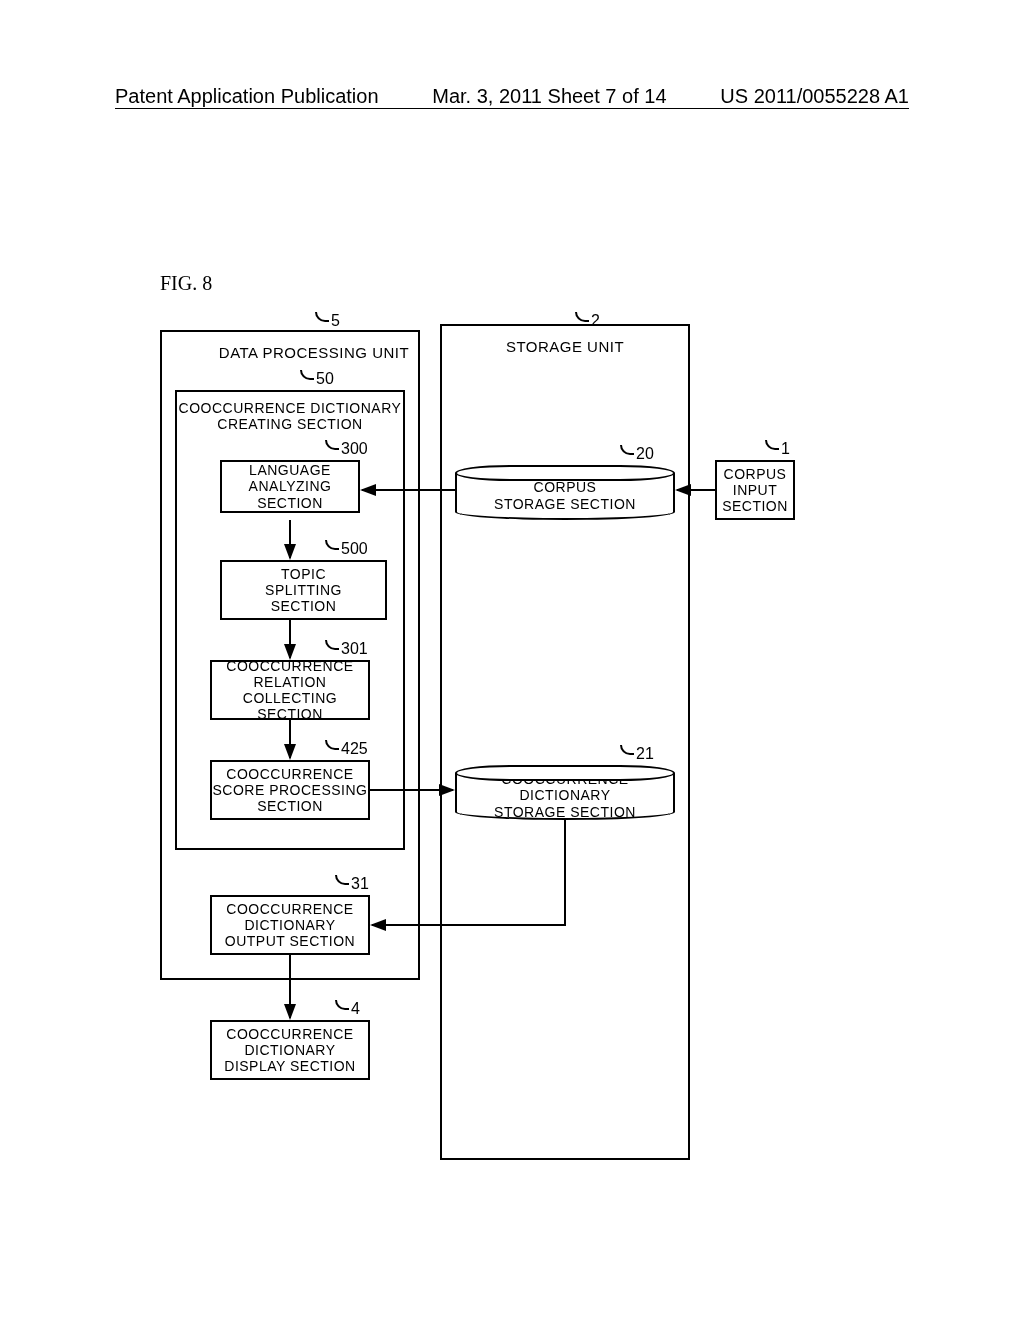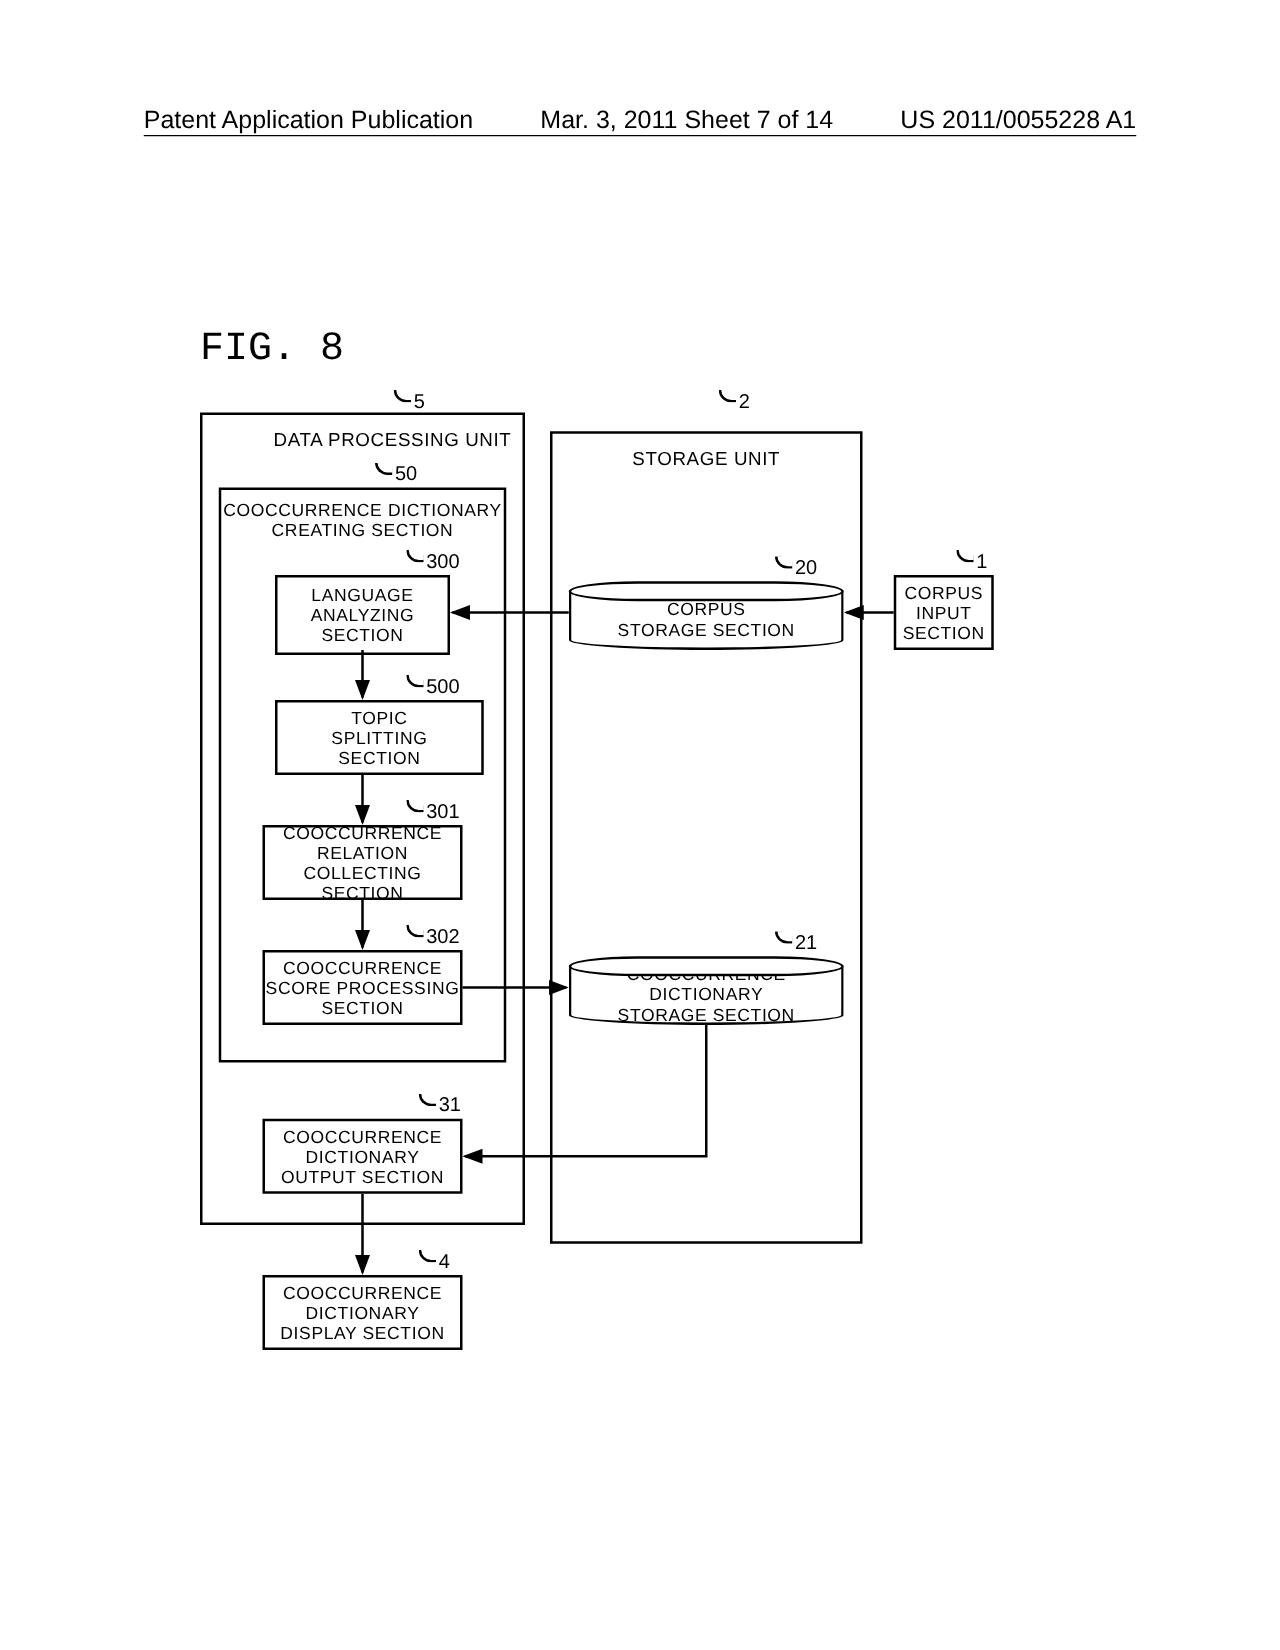--- a/index.html
+++ b/index.html
@@ -21,24 +21,24 @@
     font-size: 20px;
   }
   .header-rule {
     position: absolute;
     top: 108px;
     left: 115px; right: 115px;
     border-top: 1.5px solid #000;
   }
   .fig-label {
     position: absolute;
-    top: 260px;
+    top: 272px;
     left: 160px;
-    font-family: Liberation Mono, monospace;
-    font-size: 32px;
+    font-family: Liberation Serif, serif;
+    font-size: 20px;
   }
   .canvas {
     position: absolute;
     top: 320px;
     left: 160px;
     width: 730px;
     height: 790px;
   }
   .box {
     position: absolute;
@@ -120,32 +120,32 @@
 
 <div class="fig-label">FIG. 8</div>
 
 <div class="canvas">
 
   <div class="box" style="left:0; top:10px; width:260px; height:650px; justify-content:flex-start;">
     <div class="unit-title" style="top:12px;padding-left:48px;">DATA PROCESSING UNIT</div>
   </div>
   <div class="ref" style="left:155px; top:-8px;"><span class="curve"></span><span>5</span></div>
 
-  <div class="box" style="left:280px; top:25px; width:250px; height:650px; justify-content:flex-start;">
+  <div class="box" style="left:280px; top:4px; width:250px; height:836px; justify-content:flex-start;">
     <div class="unit-title" style="top:12px;">STORAGE UNIT</div>
   </div>
   <div class="ref" style="left:415px; top:-8px;"><span class="curve"></span><span>2</span></div>
 
   <div class="box" style="left:15px; top:70px; width:230px; height:460px; justify-content:flex-start; padding-top:8px;">
     <span>COOCCURRENCE DICTIONARY</span>
     <span>CREATING SECTION</span>
   </div>
   <div class="ref" style="left:140px; top:50px;"><span class="curve"></span><span>50</span></div>
 
-  <div class="box" style="left:60px; top:140px; width:140px; height:64px;">
+  <div class="box" style="left:60px; top:140px; width:140px; height:53px;">
     <span>LANGUAGE</span>
     <span>ANALYZING</span>
     <span>SECTION</span>
   </div>
   <div class="ref" style="left:165px; top:120px;"><span class="curve"></span><span>300</span></div>
 
   <div class="box" style="left:60px; top:240px; width:167px; height:60px;">
     <span>TOPIC</span>
     <span>SPLITTING</span>
     <span>SECTION</span>
@@ -157,21 +157,21 @@
     <span>RELATION</span>
     <span>COLLECTING SECTION</span>
   </div>
   <div class="ref" style="left:165px; top:320px;"><span class="curve"></span><span>301</span></div>
 
   <div class="box" style="left:50px; top:440px; width:160px; height:60px;">
     <span>COOCCURRENCE</span>
     <span>SCORE PROCESSING</span>
     <span>SECTION</span>
   </div>
-  <div class="ref" style="left:165px; top:420px;"><span class="curve"></span><span>302</span></div>
+  <div class="ref" style="left:165px; top:420px;"><span class="curve"></span><span>425</span></div>
 
   <div class="box" style="left:50px; top:575px; width:160px; height:60px;">
     <span>COOCCURRENCE</span>
     <span>DICTIONARY</span>
     <span>OUTPUT SECTION</span>
   </div>
   <div class="ref" style="left:175px; top:555px;"><span class="curve"></span><span>31</span></div>
 
   <div class="box" style="left:50px; top:700px; width:160px; height:60px;">
     <span>COOCCURRENCE</span>

